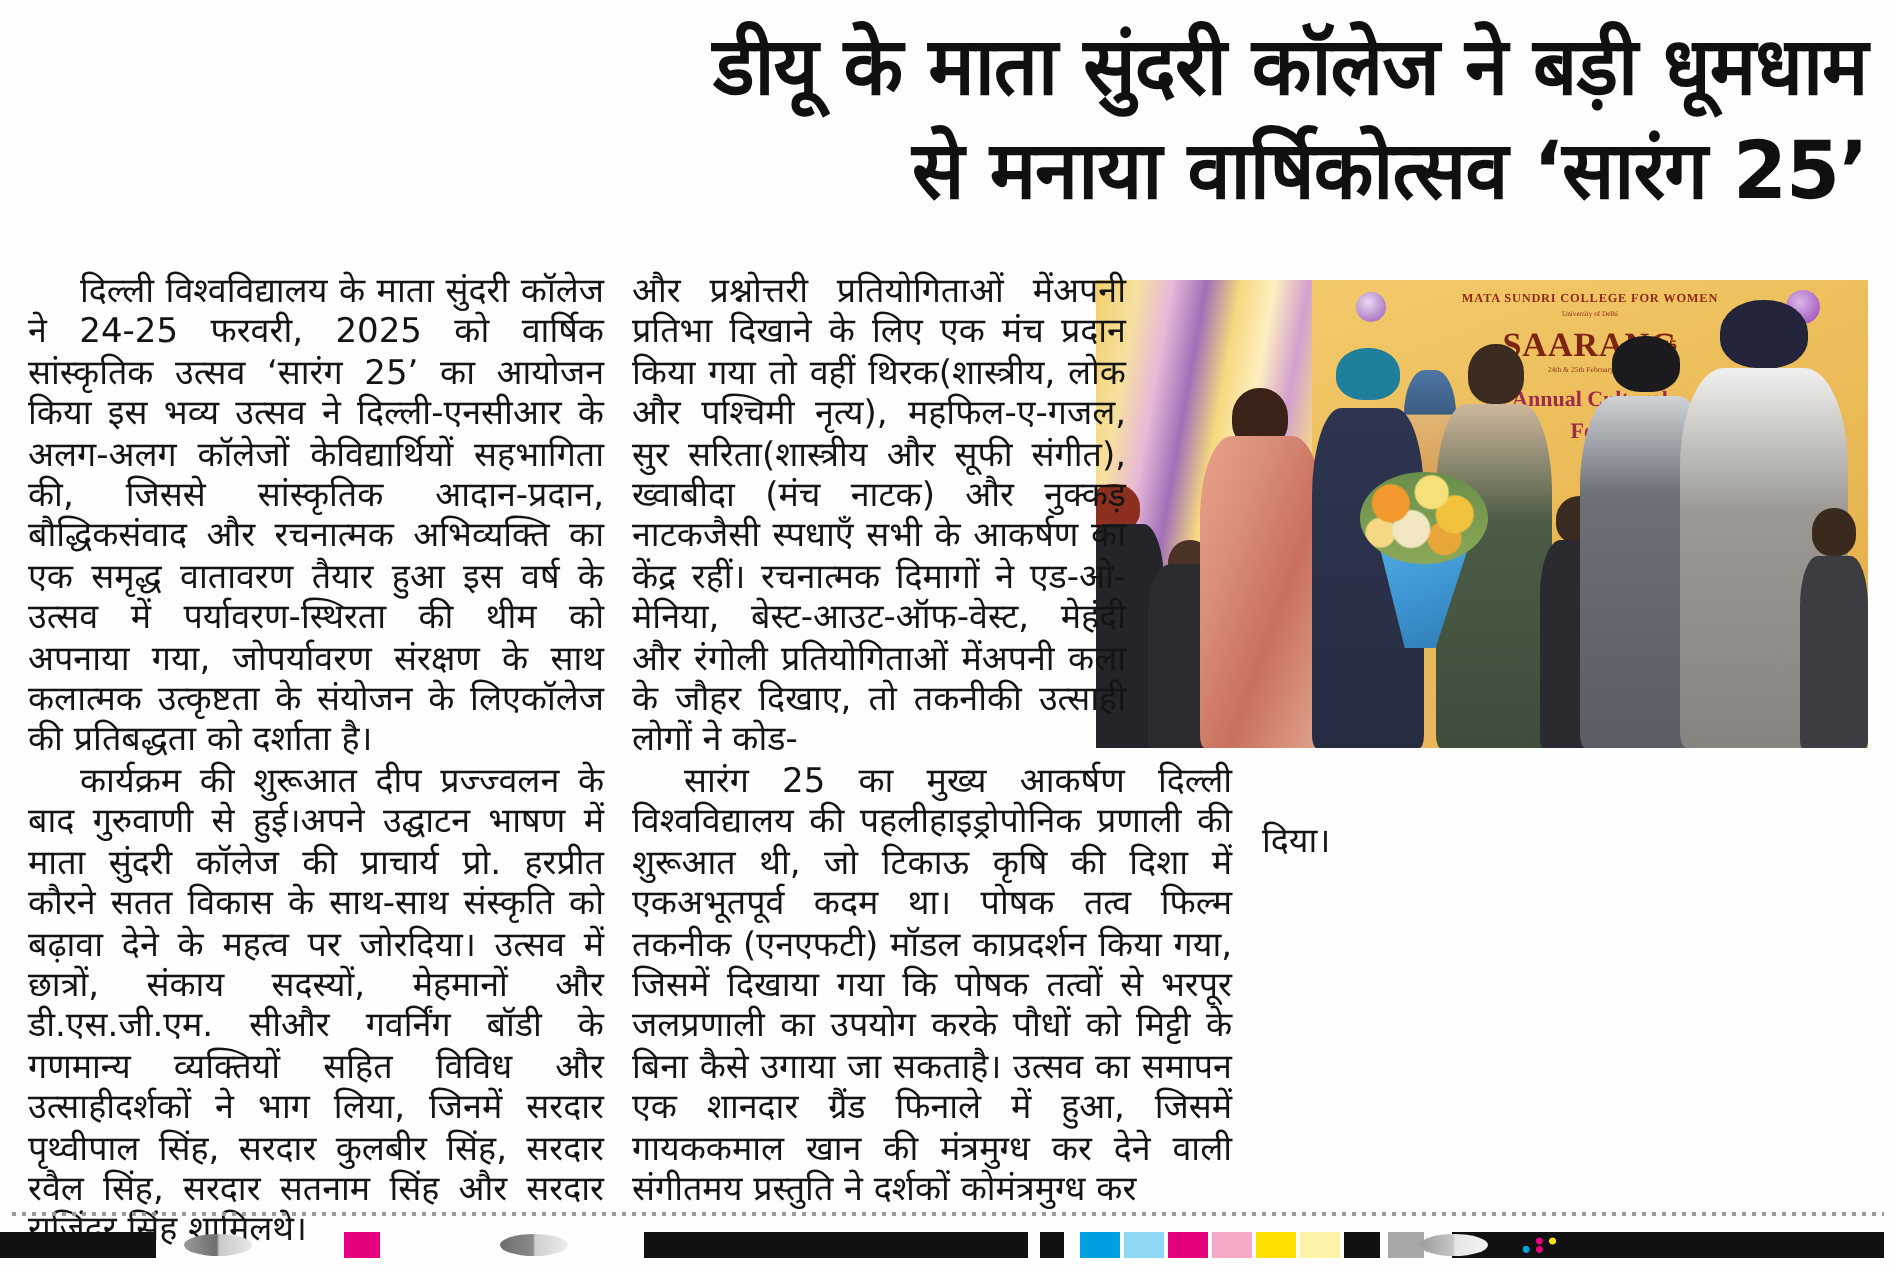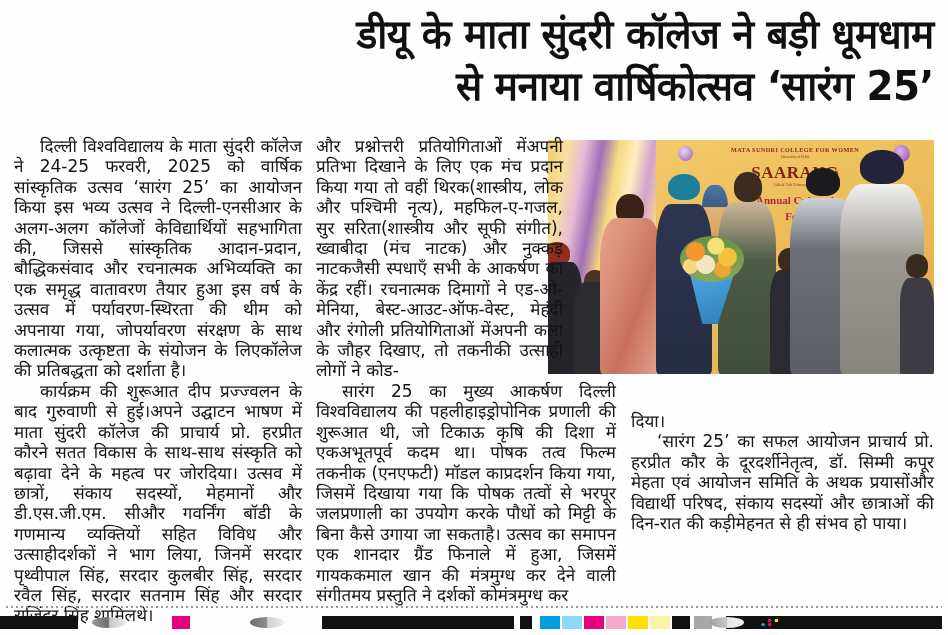--- a/index.html
+++ b/index.html
@@ -379,21 +379,20 @@
       <p class="indent">कार्यक्रम की शुरूआत दीप प्रज्ज्वलन के बाद गुरुवाणी से हुई।अपने उद्घाटन भाषण में माता सुंदरी कॉलेज की प्राचार्य प्रो. हरप्रीत कौरने सतत विकास के साथ-साथ संस्कृति को बढ़ावा देने के महत्व पर जोरदिया। उत्सव में छात्रों, संकाय सदस्यों, मेहमानों और डी.एस.जी.एम. सीऔर गवर्निंग बॉडी के गणमान्य व्यक्तियों सहित विविध और उत्साहीदर्शकों ने भाग लिया, जिनमें सरदार पृथ्वीपाल सिंह, सरदार कुलबीर सिंह, सरदार रवैल सिंह, सरदार सतनाम सिंह और सरदार राजिंदर सिंह शामिलथे।</p>
     </div>
 
     <div class="col" id="col2">
       <p class="wrap-narrow">और प्रश्नोत्तरी प्रतियोगिताओं मेंअपनी प्रतिभा दिखाने के लिए एक मंच प्रदान किया गया तो वहीं थिरक(शास्त्रीय, लोक और पश्चिमी नृत्य), महफिल-ए-गजल, सुर सरिता(शास्त्रीय और सूफी संगीत), ख्वाबीदा (मंच नाटक) और नुक्कड़ नाटकजैसी स्पधाएँ सभी के आकर्षण का केंद्र रहीं। रचनात्मक दिमागों ने एड-ओ-मेनिया, बेस्ट-आउट-ऑफ-वेस्ट, मेहंदी और रंगोली प्रतियोगिताओं मेंअपनी कला के जौहर दिखाए, तो तकनीकी उत्साही लोगों ने कोड-</p>
       <p class="indent">सारंग 25 का मुख्य आकर्षण दिल्ली विश्वविद्यालय की पहलीहाइड्रोपोनिक प्रणाली की शुरूआत थी, जो टिकाऊ कृषि की दिशा में एकअभूतपूर्व कदम था। पोषक तत्व फिल्म तकनीक (एनएफटी) मॉडल काप्रदर्शन किया गया, जिसमें दिखाया गया कि पोषक तत्वों से भरपूर जलप्रणाली का उपयोग करके पौधों को मिट्टी के बिना कैसे उगाया जा सकताहै। उत्सव का समापन एक शानदार ग्रैंड फिनाले में हुआ, जिसमें गायककमाल खान की मंत्रमुग्ध कर देने वाली संगीतमय प्रस्तुति ने दर्शकों कोमंत्रमुग्ध कर</p>
     </div>
 
     <div class="col" id="col3">
       <p>दिया।</p>
-      <p class="indent">‘सारंग 25’ का सफल आयोजन प्राचार्य प्रो. हरप्रीत कौर के दूरदर्शीनेतृत्व, डॉ. सिम्मी कपूर मेहता एवं आयोजन समिति के अथक प्रयासोंऔर विद्यार्थी परिषद, संकाय सदस्यों और छात्राओं की दिन-रात की कड़ीमेहनत से ही संभव हो पाया।</p>
     </div>
 
   </div>
 
   <div class="dotrule"></div>
   <div class="regbar">
     <div class="regblock" style="left:0px;width:78px;background:#111111;"></div>
     <div class="dotpair" style="left:92px;background:linear-gradient(90deg,#9a9a9a 0%,#6e6e6e 48%,#c9c9c9 52%,#e8e8e8 100%);"></div>
     <div class="regblock" style="left:172px;width:18px;background:#e5007e;"></div>
     <div class="dotpair" style="left:250px;background:linear-gradient(90deg,#6e6e6e 0%,#8a8a8a 48%,#cfcfcf 52%,#ededed 100%);"></div>

